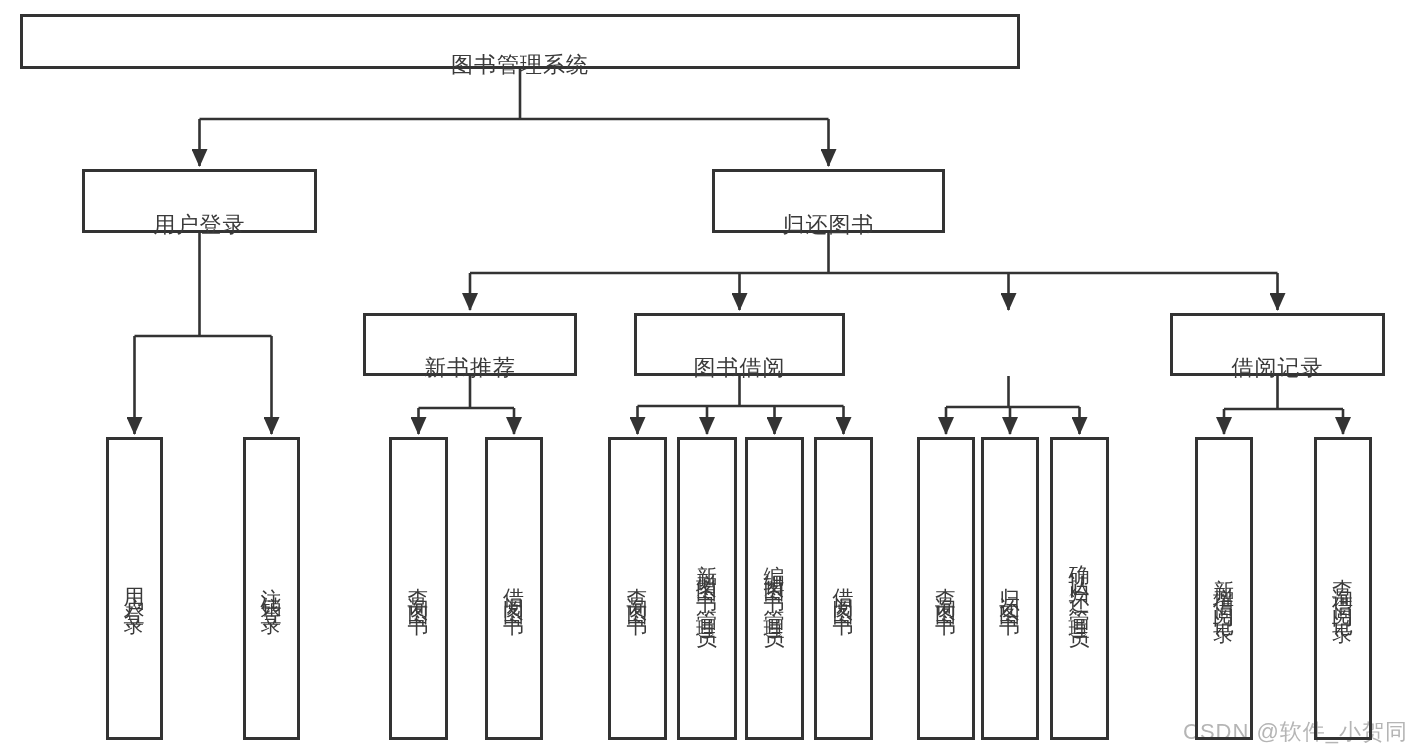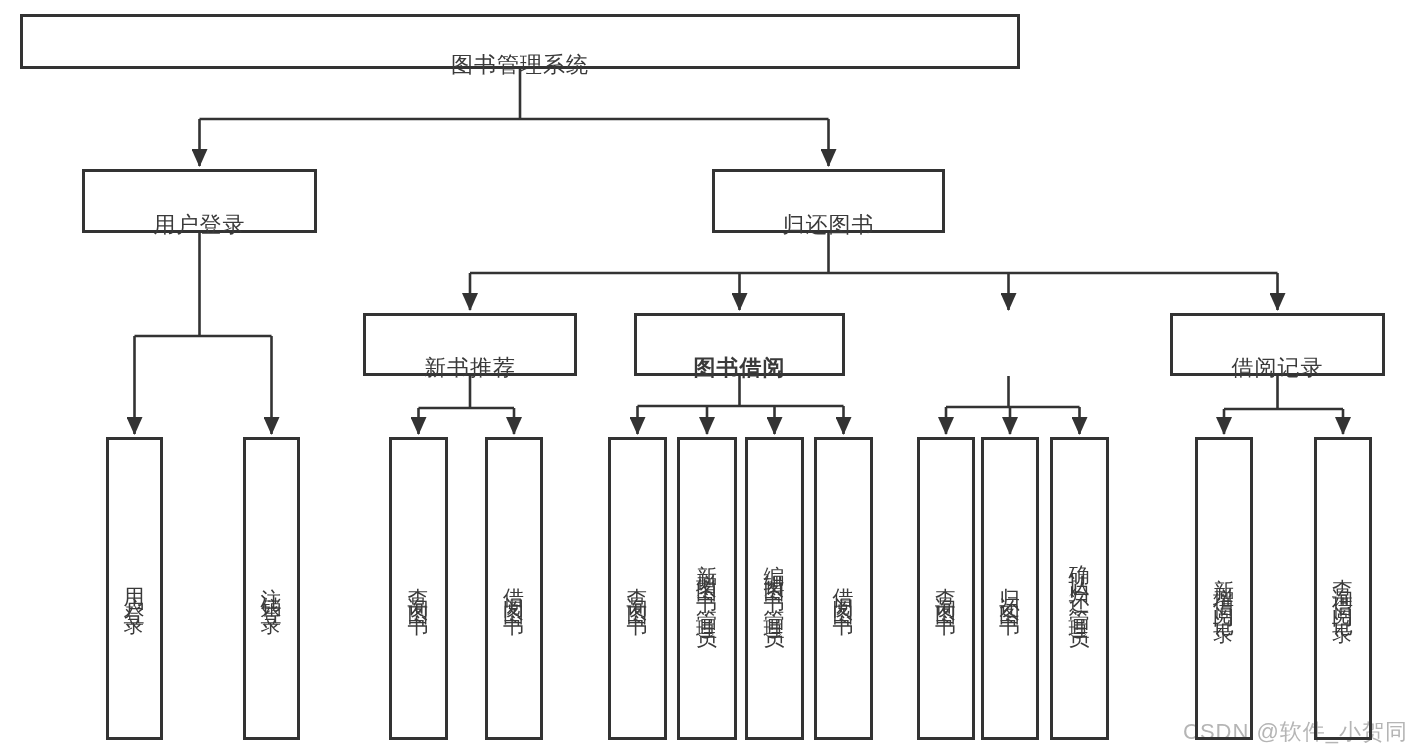--- a/index.html
+++ b/index.html
@@ -111,21 +111,21 @@
   <div class="box" style="left:82px;top:169px;width:235px;height:64px;">
     <span class="hlabel">用户登录</span>
   </div>
   <div class="box" style="left:712px;top:169px;width:233px;height:64px;">
     <span class="hlabel">归还图书</span>
   </div>
 
   <div class="box" style="left:363px;top:313px;width:214px;height:63px;">
     <span class="hlabel">新书推荐</span>
   </div>
-  <div class="box" style="left:634px;top:313px;width:211px;height:63px;font-weight:bold;">
+  <div class="box" style="left:634px;top:313px;width:211px;height:63px;">
     <span class="hlabel">图书借阅</span>
   </div>
   <div class="box" style="left:1170px;top:313px;width:215px;height:63px;">
     <span class="hlabel">借阅记录</span>
   </div>
 
   <div class="box leaf" style="left:106px;top:437px;width:57px;height:303px;">
     <span class="vtext">用户登录</span>
   </div>
   <div class="box leaf" style="left:243px;top:437px;width:57px;height:303px;">

